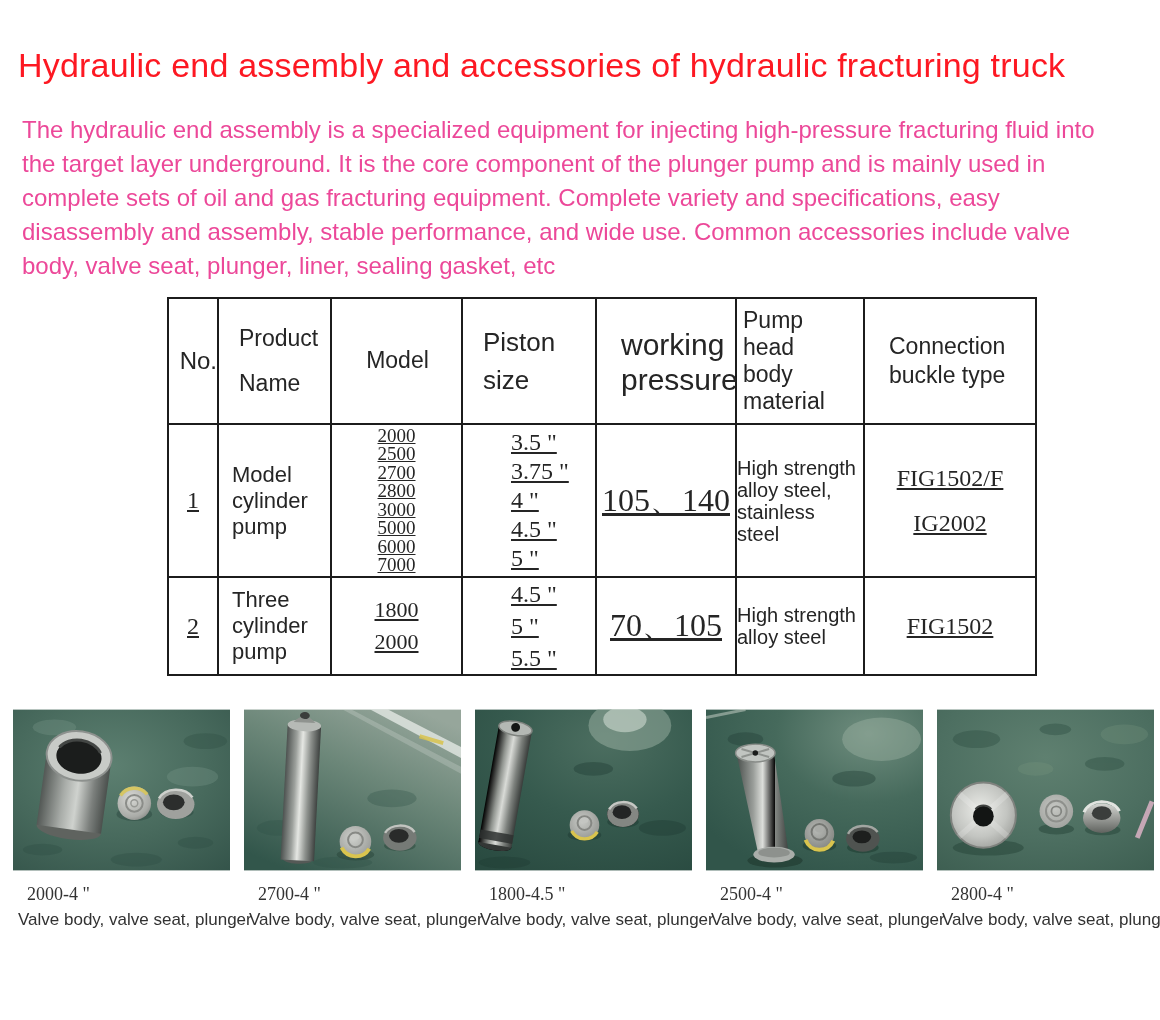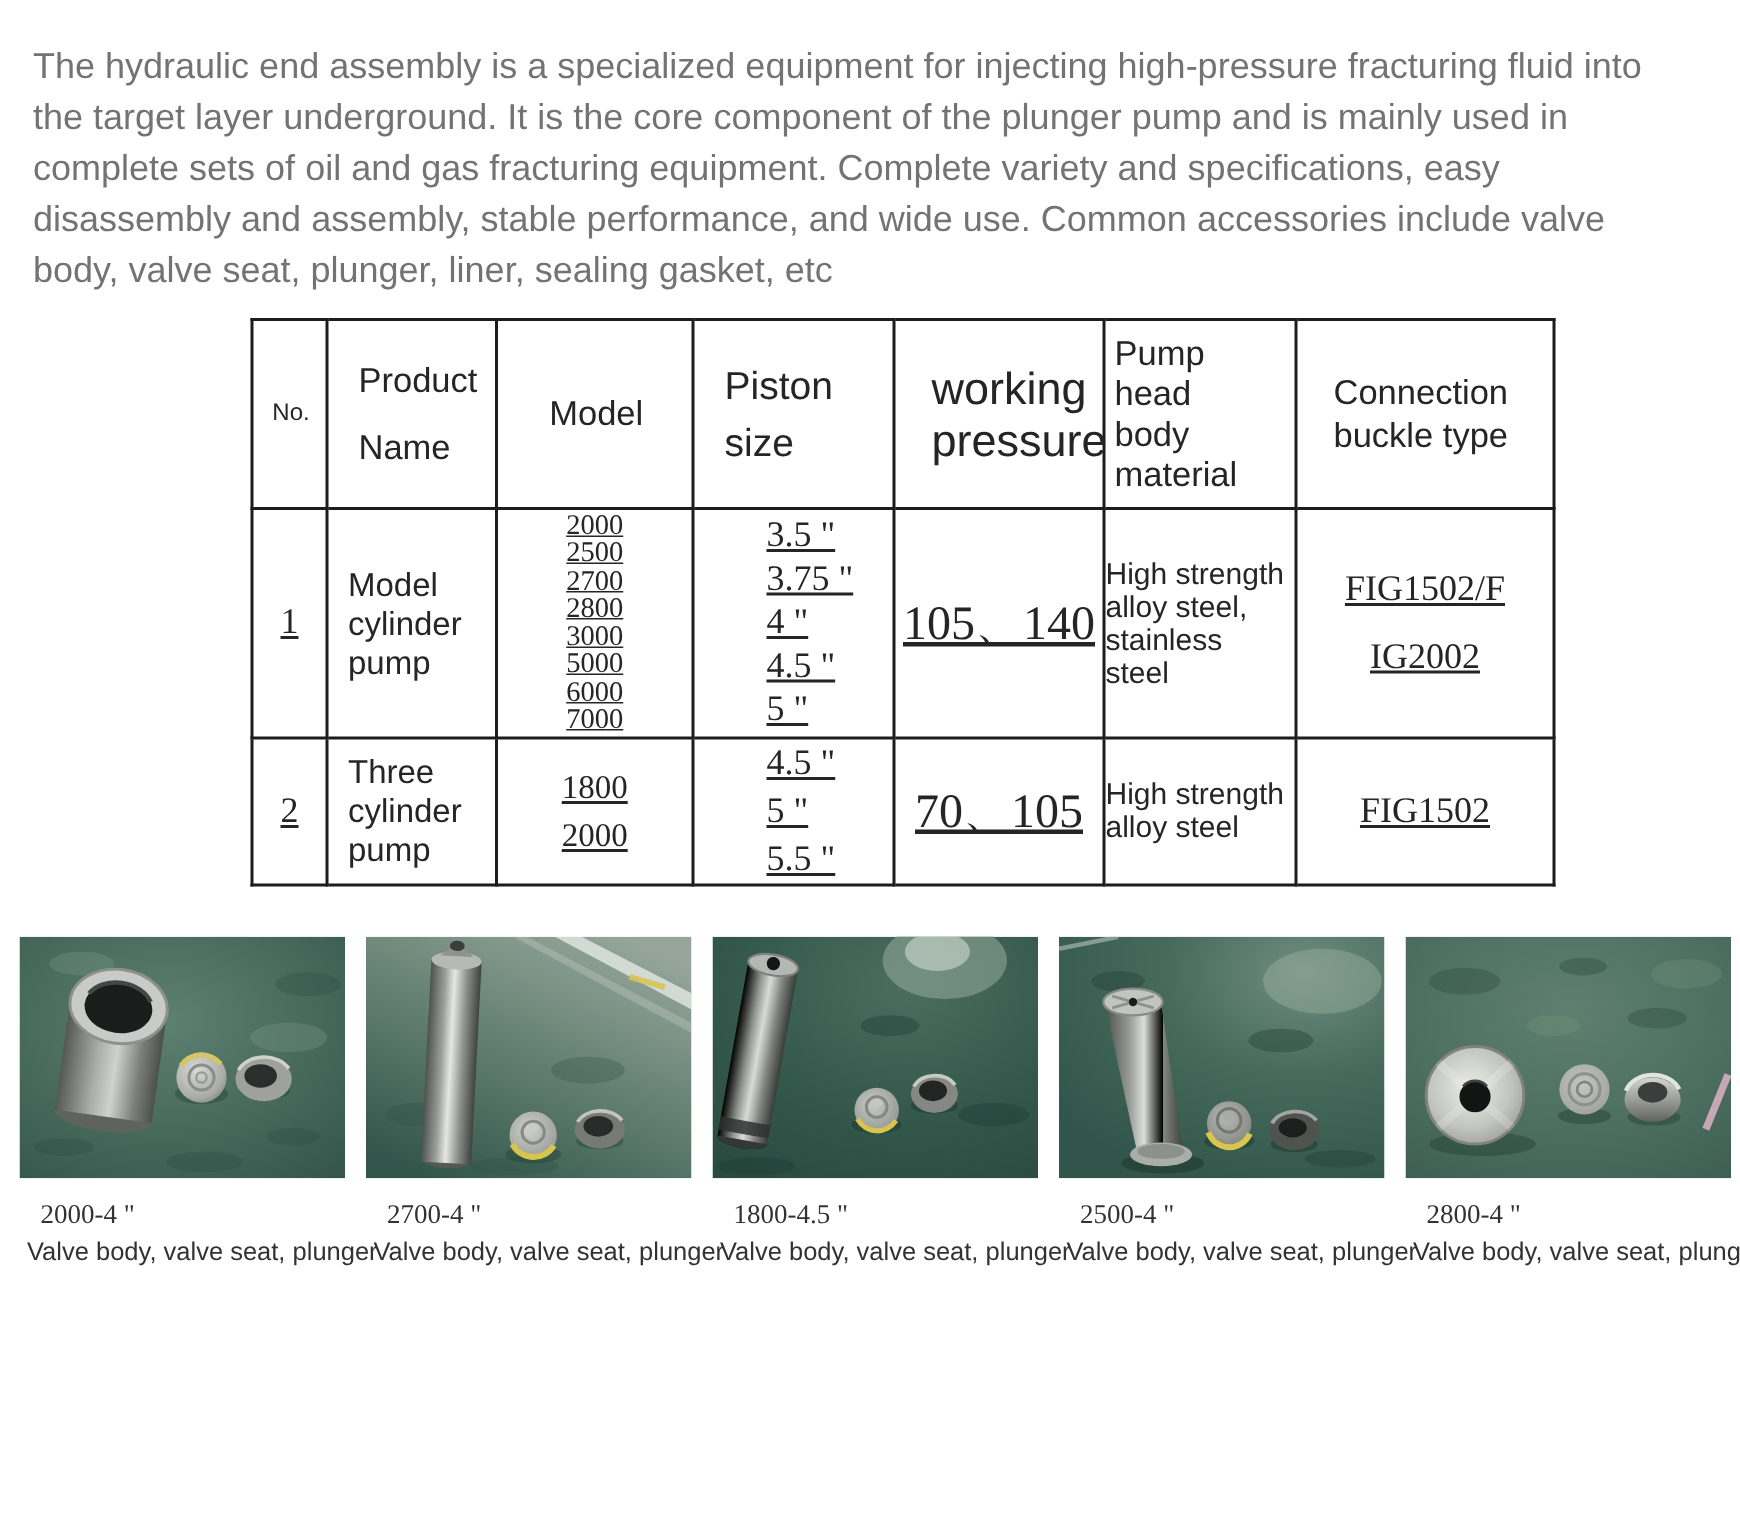--- a/index.html
+++ b/index.html
@@ -7,40 +7,40 @@
   body {
     width:1160px; height:1020px; background:#ffffff; overflow:hidden;
     font-family:"Liberation Sans", sans-serif; color:#3d3d3d;
   }
   .title {
     margin:46px 0 0 18px; font-size:34px; font-weight:400;
     color:#fd1822; letter-spacing:0.2px; line-height:1.15;
   }
   .intro {
     margin:28px 0 0 22px; width:1108px;
-    font-size:24px; line-height:34px; color:#737373;
+    font-size:24px; line-height:34px; color:#ec4899;
   }
   .section-heading {
     margin:16px 0 0 20px; font-size:31px; font-weight:400;
     color:#fd1822; line-height:1.15;
   }
   
   table.params {
     border-collapse:collapse; table-layout:fixed;
     margin:14px 0 0 167px; width:870px; color:#252525;
   }
   .params th, .params td { border:2px solid #1c1c1c; padding:0; vertical-align:middle; }
   .params thead tr { height:126px; }
   .params tr.row1 { height:153px; }
   .params tr.row2 { height:96px; }
   .params th {
     font-weight:400; font-size:23px; line-height:1.2; text-align:left;
     padding-left:18px; white-space:pre-line;
   }
-  th.c-no { text-align:center; padding-left:2px; font-size:16px; }
+  th.c-no { text-align:right; padding-left:2px; font-size:24px; }
   th.c-product { line-height:45px; padding-left:20px; }
   th.c-model { text-align:center; padding-left:2px; }
   th.c-piston { font-size:26px; line-height:38px; padding-left:20px; }
   th.c-pressure { vertical-align:top; padding-top:28px; font-size:30px; line-height:35px; padding-left:24px; }
   th.c-material { vertical-align:top; padding-top:8px; line-height:27px; padding-left:6px; }
   th.c-connection { line-height:29px; padding-left:24px; }
   .serif { font-family:"Liberation Serif", serif;text-decoration:underline; }
   td.d-no { text-align:center; font-size:24px; }
   td.d-product { font-size:22px; line-height:26px; padding-left:13px; }
   td.d-models { text-align:center; font-size:19px; line-height:18.5px; white-space:pre-line; }
@@ -62,20 +62,21 @@
   }
   .g-caption {
     margin:5px 0 0 5px; font-size:17px; color:#323232; white-space:nowrap;
   }
 </style>
 </head>
 <body>
 
 <main>
 
+  <h1 class="title">Hydraulic end assembly and accessories of hydraulic fracturing truck</h1>
 
   <p class="intro">The hydraulic end assembly is a specialized equipment for injecting high-pressure fracturing fluid into the target layer underground. It is the core component of the plunger pump and is mainly used in complete sets of oil and gas fracturing equipment. Complete variety and specifications, easy disassembly and assembly, stable performance, and wide use. Common accessories include valve body, valve seat, plunger, liner, sealing gasket, etc</p>
 
 
   <table class="params">
     <colgroup>
       <col style="width:50px">
         <col style="width:113px">
         <col style="width:131px">
       <col style="width:134px">

